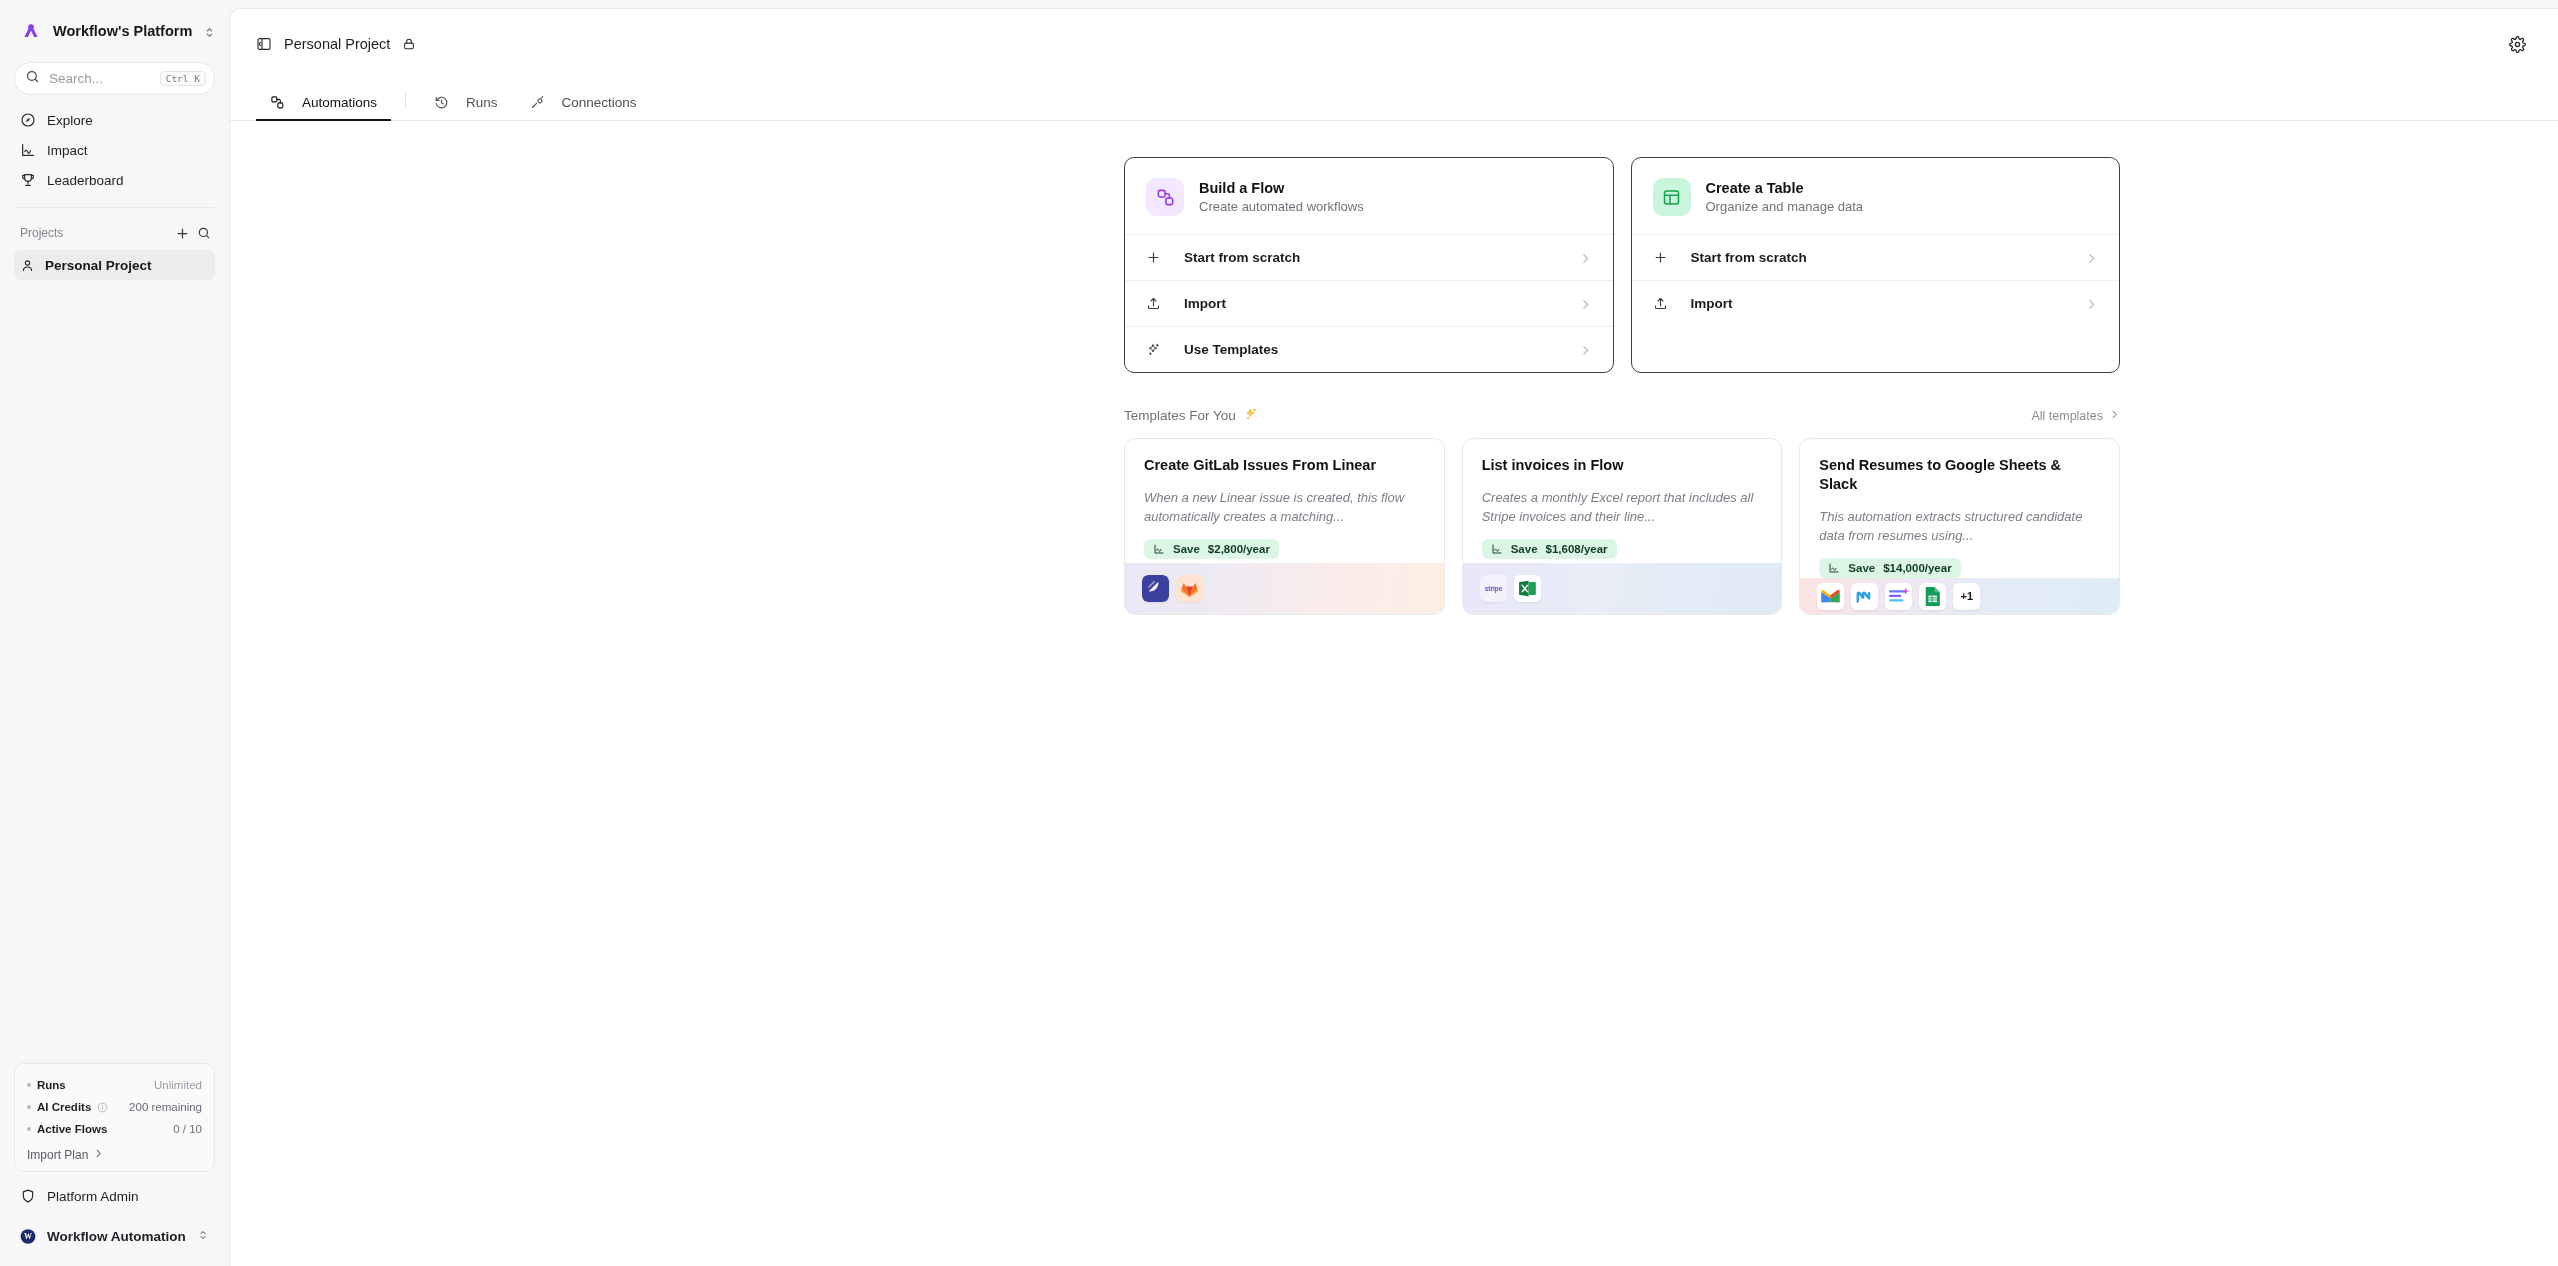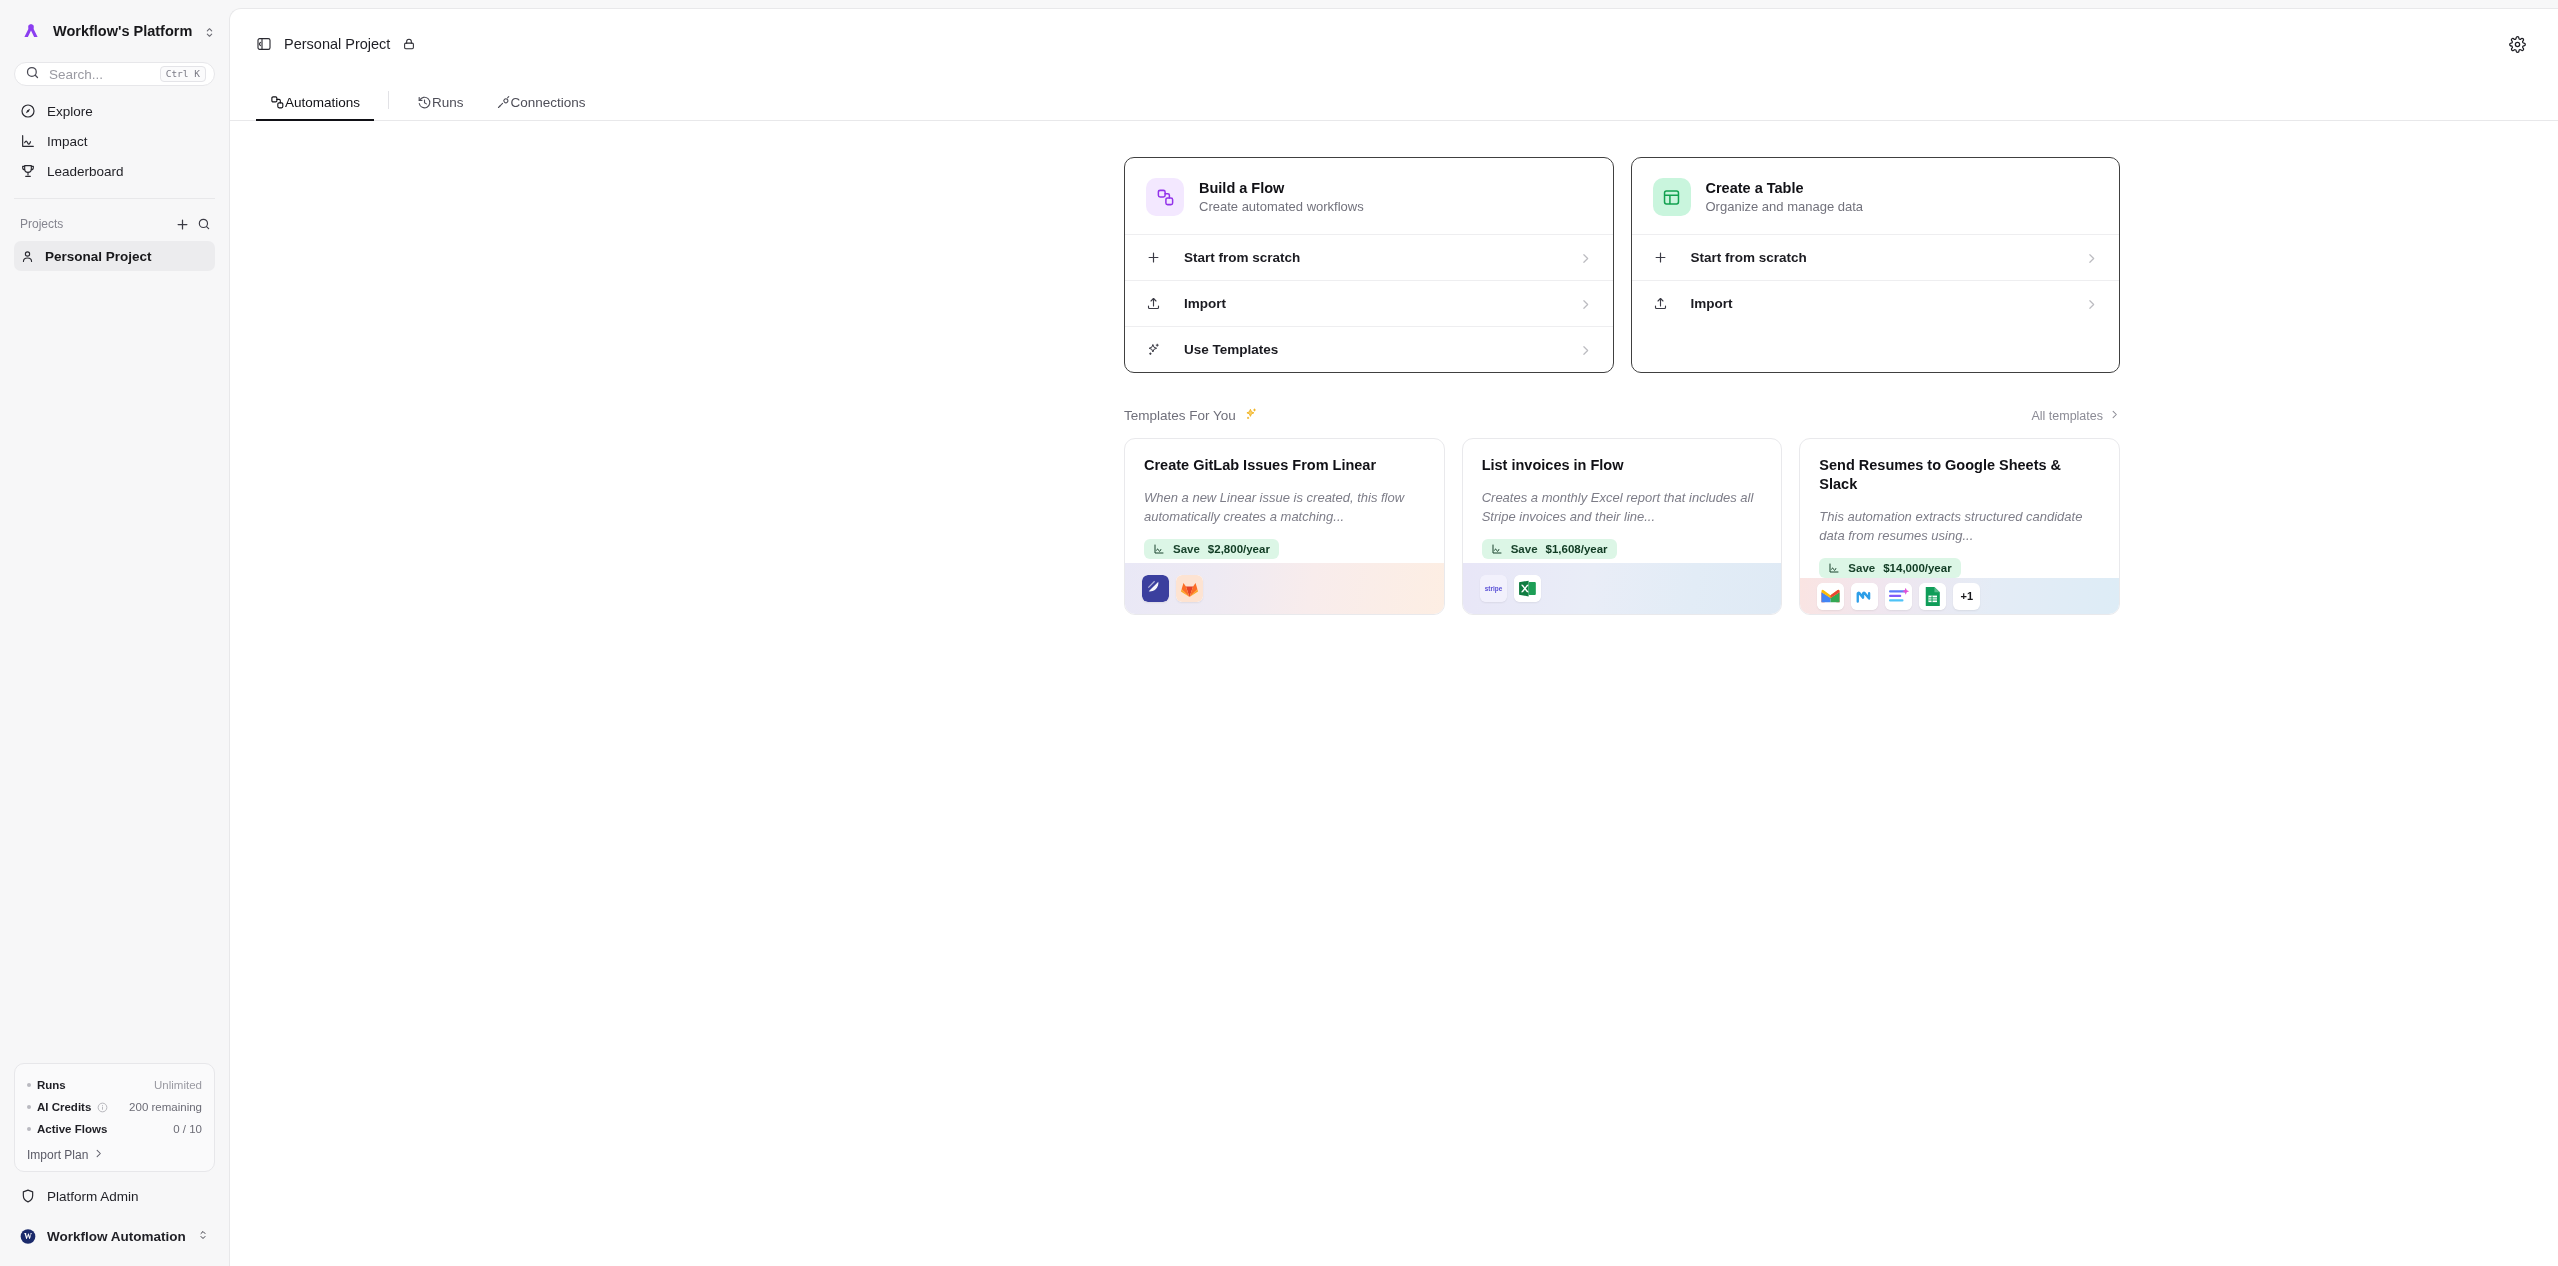--- a/index.html
+++ b/index.html
@@ -27,21 +27,21 @@
   }
   .ws-logo { width: 22px; height: 22px; flex: 0 0 22px; display:flex; align-items:center; justify-content:center;}
   .ws-name {
     font-size: 14.5px; font-weight: 600; color: #18181b;
     white-space: nowrap; flex: 1;
   }
   .ws-chev { width: 13px; height: 13px; flex: 0 0 13px; opacity: .75; }
 
   .search-box {
     margin: 14px 14px 0 14px;
-    height: 24px;
+    height: 33px;
     background: #fff;
     border: 1px solid #e7e7ea;
     border-radius: 16px;
     display: flex; align-items: center;
     padding: 0 8px 0 10px;
     gap: 9px; cursor: text;
   }
   .search-ph { font-size: 13.5px; color: #9a9aa2; flex: 1; }
   .kbd {
     font-family: "DejaVu Sans Mono", monospace;
@@ -126,21 +126,21 @@
   .topbar-right { margin-left: auto; display: flex; align-items: center; }
   .gear-btn { width: 30px; height: 30px; border-radius: 6px; display:flex;align-items:center;justify-content:center;cursor:pointer;}
 
   .tabs {
     display: flex; align-items: flex-end;
     padding: 0 26px; height: 42px; flex: 0 0 42px;
     border-bottom: 1px solid #e8e8ea;
     gap: 4px;
   }
   .tab {
-    display: flex; align-items: center; gap: 0;
+    display: flex; align-items: center; gap: 17px;
     padding: 0 14px 10px 14px; cursor: pointer;
     position: relative; color: #4e4e58; font-size: 13.5px;
   }
   .tab .ico { width: 15px; height: 15px; display:flex;align-items:center;justify-content:center; }
   .tab.active { color: #111116; font-weight: 500; }
   .tab.active::after {
     content: ""; position: absolute; left: 0; right: 0; bottom: -1px;
     height: 2px; background: #111116;
   }
   .tab-sep { width: 1px; height: 18px; background: #e2e2e6; margin: 0 10px 11px 10px; }

